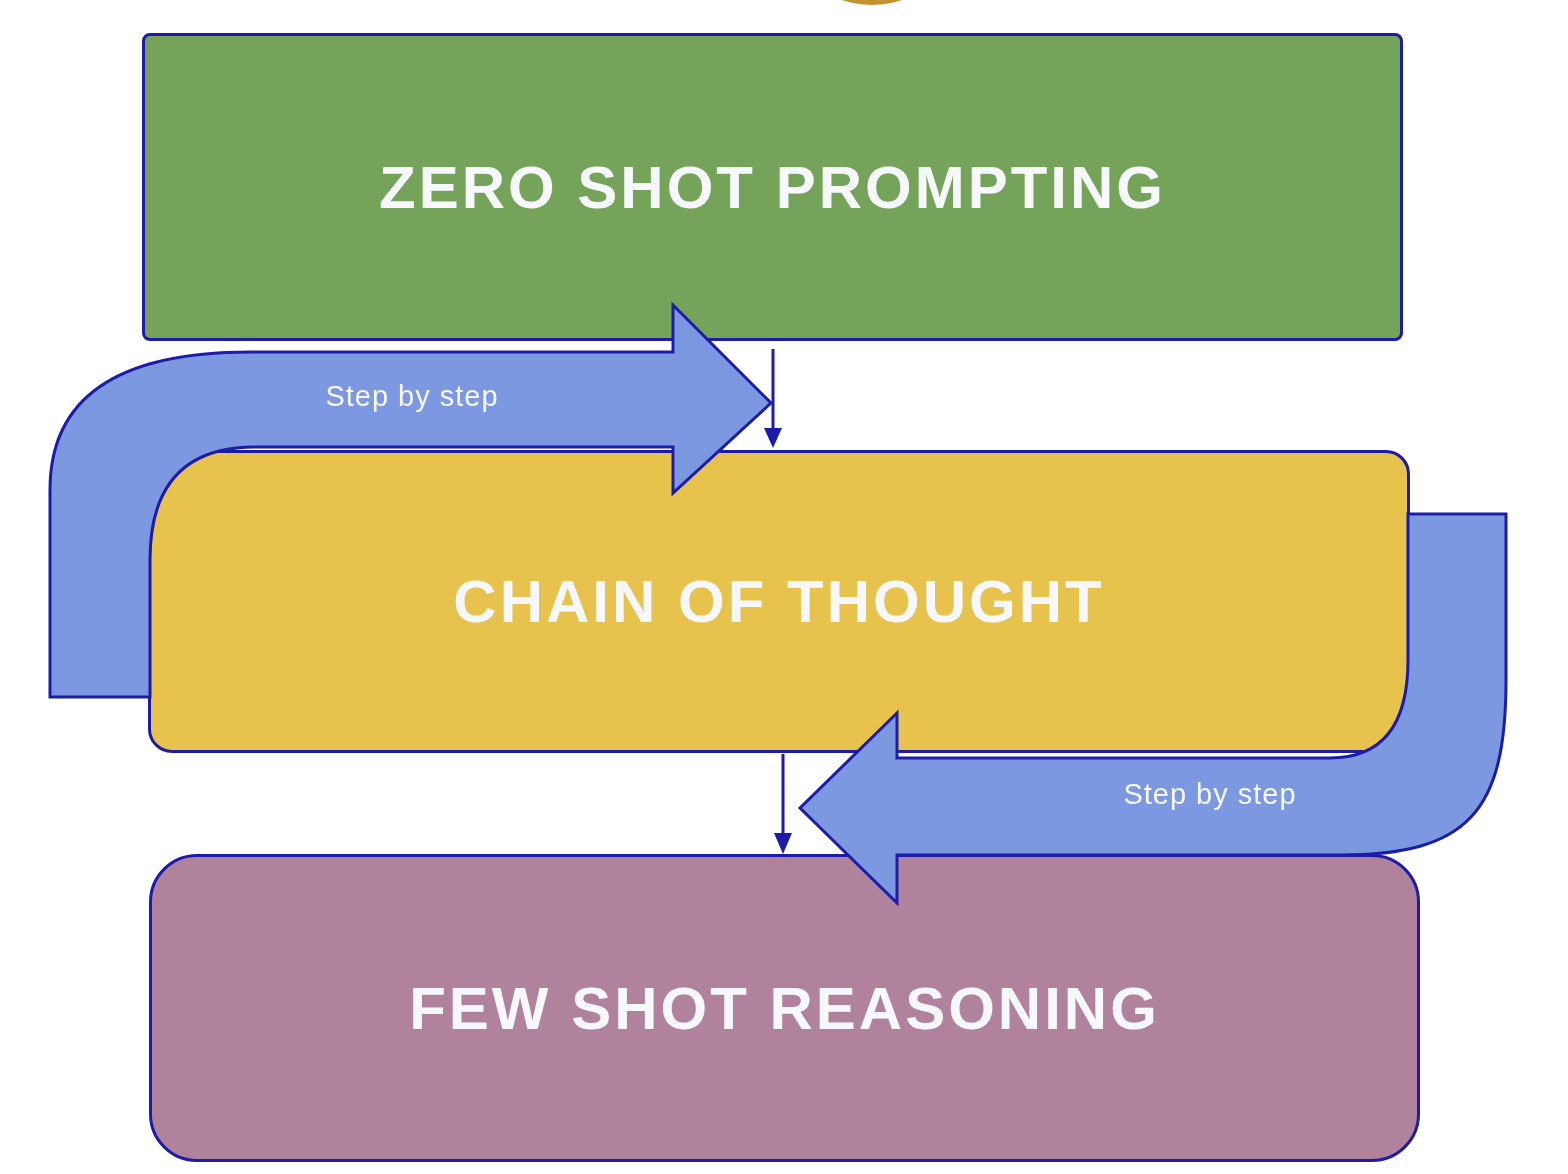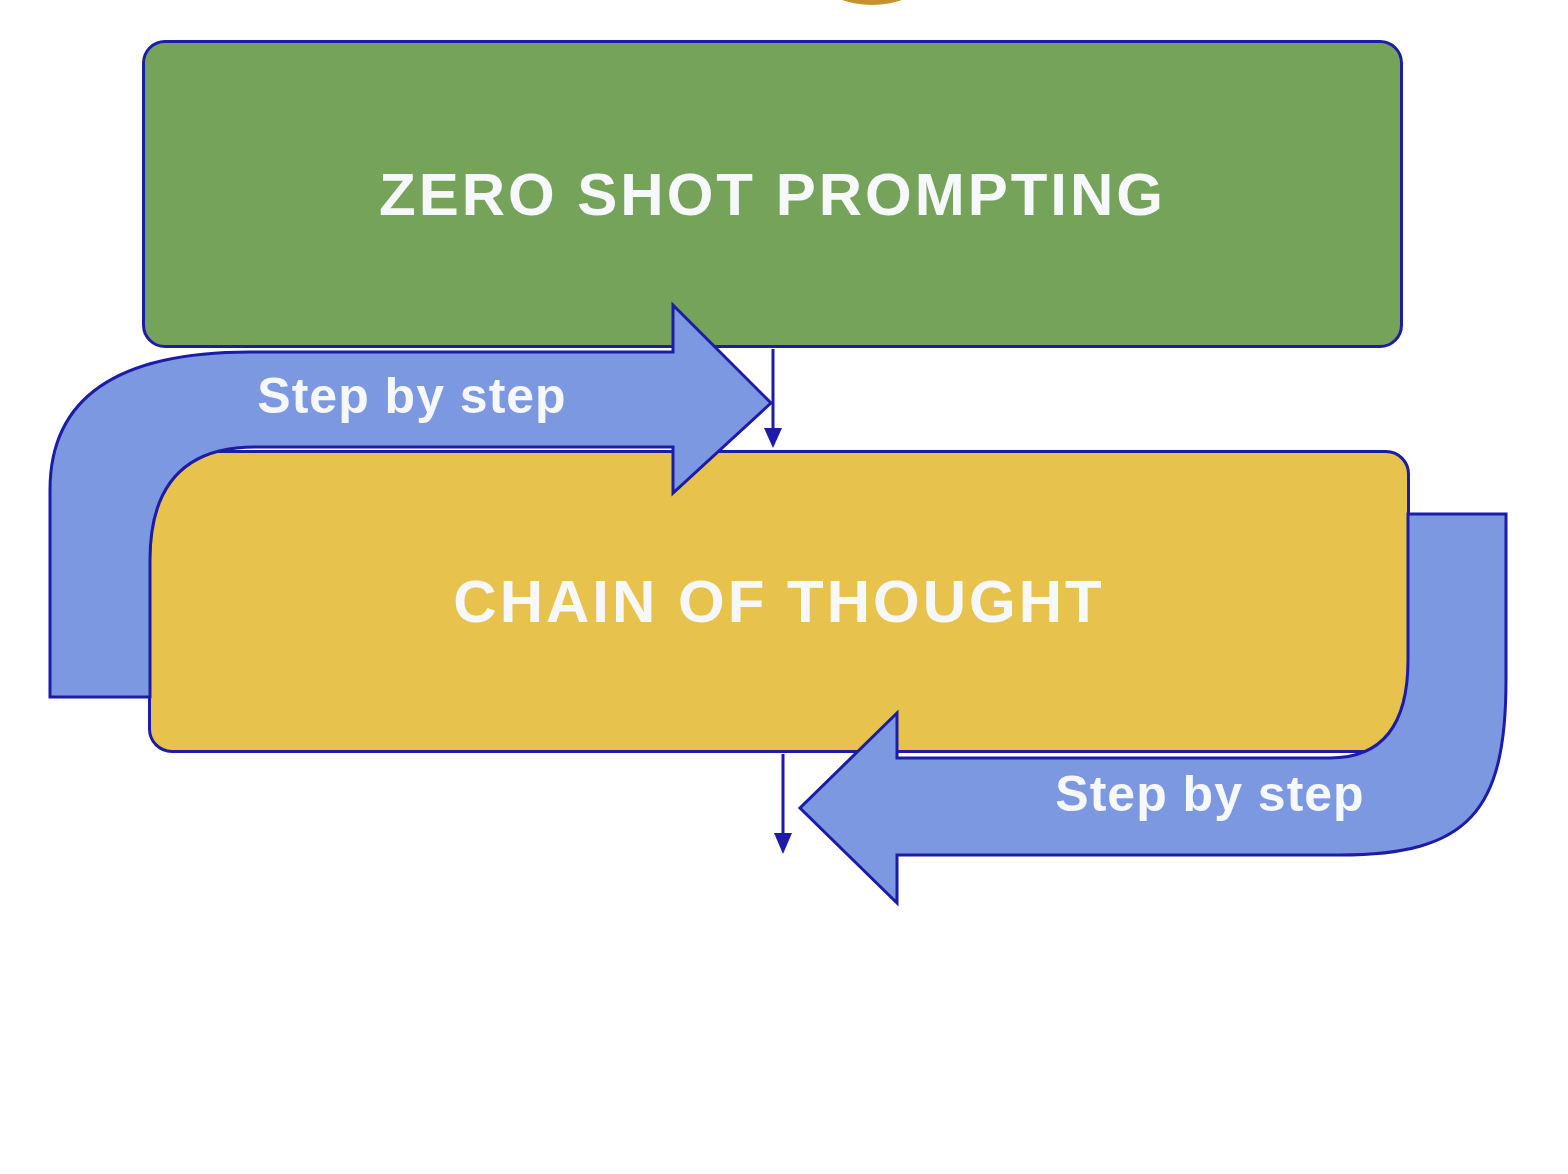--- a/index.html
+++ b/index.html
@@ -25,28 +25,28 @@
     position:absolute;
     box-sizing:border-box;
     border:3px solid var(--c-navy);
     display:flex;align-items:center;justify-content:center;
     color:var(--c-text);
     font-weight:bold;
     font-size:60px;
     letter-spacing:3px;
     text-align:center;
   }
-  .box-green{left:142px;top:40px;width:1261px;height:308px;border-radius:23px;background:var(--c-green);}
+  .box-green{left:142px;top:33px;width:1261px;height:308px;border-radius:8px;background:var(--c-green);}
   .box-yellow{left:148px;top:450px;width:1262px;height:303px;border-radius:24px;background:var(--c-yellow);}
   .box-purple{left:149px;top:854px;width:1271px;height:308px;border-radius:48px;background:var(--c-purple);}
   .arrow-label{
     position:absolute;
     color:var(--c-text);
-    font-weight:bold;
-    font-size:50px;
+    font-weight:normal;
+    font-size:29px;
     letter-spacing:1px;
     white-space:nowrap;
     transform:translate(-50%,-50%);
     text-align:center;
   }
   .arrow-label.left{left:412px;top:396px;}
   .arrow-label.right{left:1210px;top:794px;}
   .big-arrow{fill:var(--c-blue);stroke:var(--c-navy);stroke-width:3;stroke-linejoin:miter;}
   .thin-line{stroke:var(--c-navy);stroke-width:3;fill:none;}
   .thin-head{fill:var(--c-navy);stroke:none;}
@@ -62,20 +62,23 @@
   </svg>
 
   <div class="box box-green">
     <span>ZERO SHOT PROMPTING</span>
   </div>
 
   <div class="box box-yellow">
     <span>CHAIN OF THOUGHT</span>
   </div>
 
+  <div class="box box-purple">
+    <span>FEW SHOT REASONING</span>
+  </div>
 
   <svg class="layer" viewBox="0 0 1568 1174">
 
     <path class="big-arrow" d="M 50 697 L 50 490 Q 50 352 250 352 L 673 352 L 673 305 L 771 403 L 673 493 L 673 447 L 255 447 Q 150 447 150 560 L 150 697 Z"></path>
 
     <path class="big-arrow" d="M 1408 514 L 1506 514 L 1506 680 C 1506 812 1468 855 1340 855 L 897 855 L 897 903 L 800 808 L 897 713 L 897 758 L 1330 758 Q 1408 758 1408 660 Z"></path>
 
     <g>
       <path class="thin-line" d="M 773 349 L 773 432"></path>
       <polygon class="thin-head" points="764,428 782,428 773,448"></polygon>

